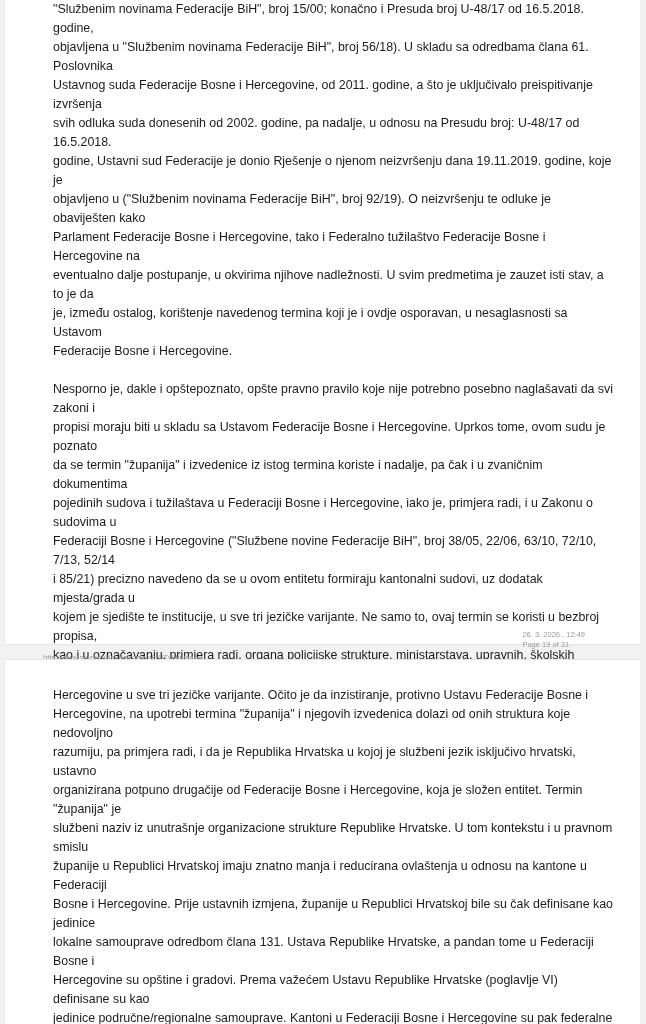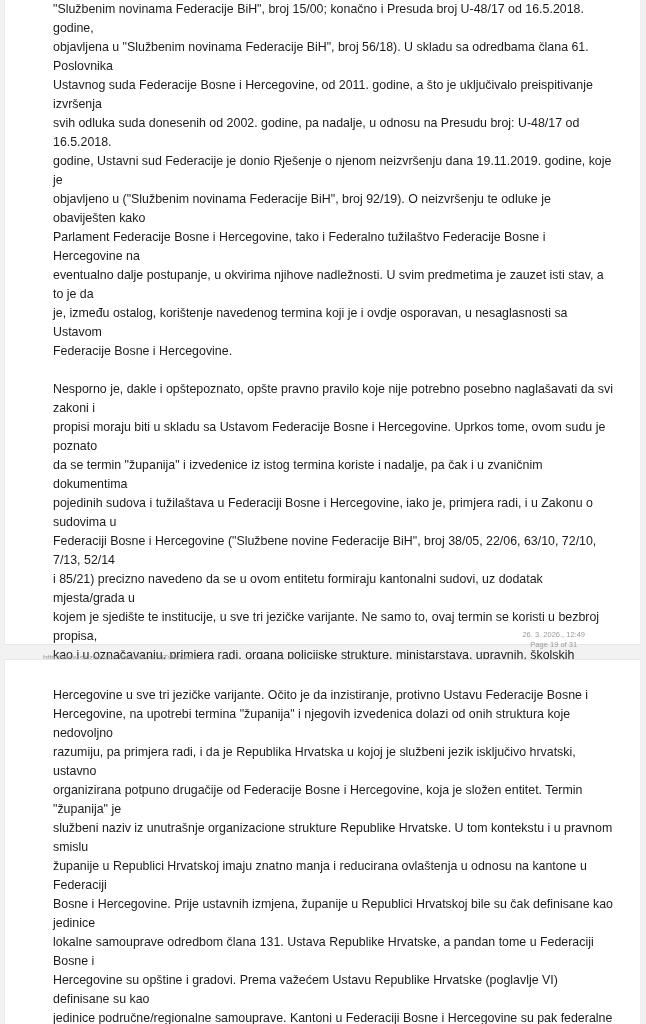--- a/index.html
+++ b/index.html
@@ -22,21 +22,21 @@
   }
   .page1 .text { top: 6px; }
   .page2 .text { top: 26px; }
   .text p { margin: 0 0 19px 0; white-space: pre-line; }
   .footer-url {
     position: absolute; left: 38px; top: 659px;
     font-size: 7.5px; color: #9a9a9a;
   }
   .footer-right {
     position: absolute; right: 56px; top: 636px;
-    font-size: 7.5px; color: #9a9a9a; text-align: center; line-height: 10px;
+    font-size: 7.5px; color: #9a9a9a; text-align: left; line-height: 10px;
   }
   .scroll-strip {
     position: absolute; right: 0; top: 0; width: 6px; height: 1024px; background: #f0f0f0;
   }
 </style>
 </head>
 <body>
 
 <div class="page page1">
   <div class="text">

